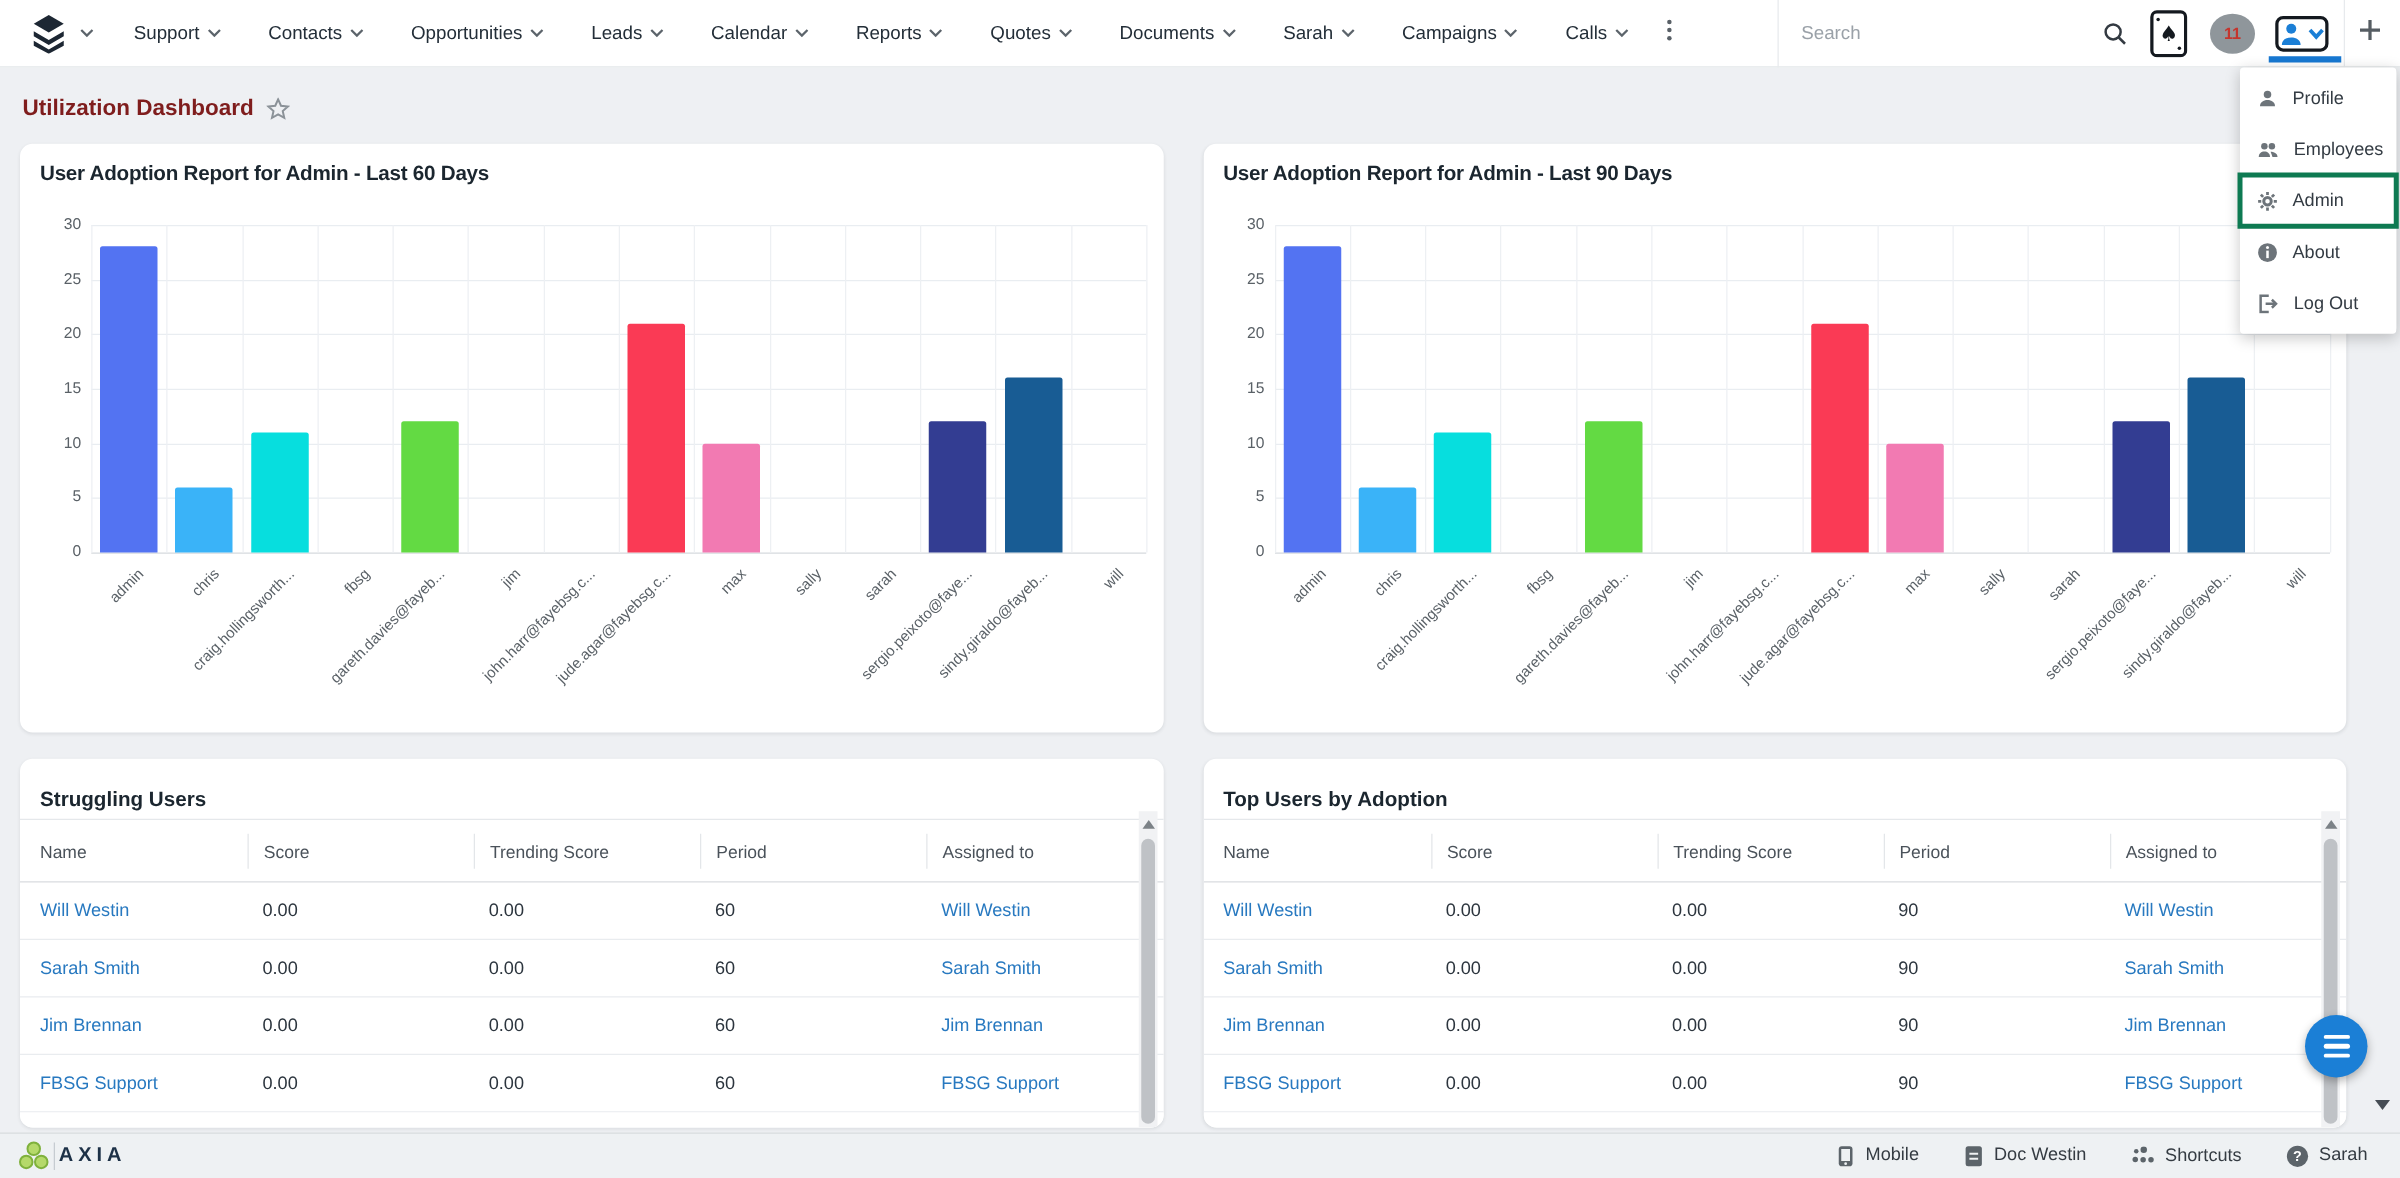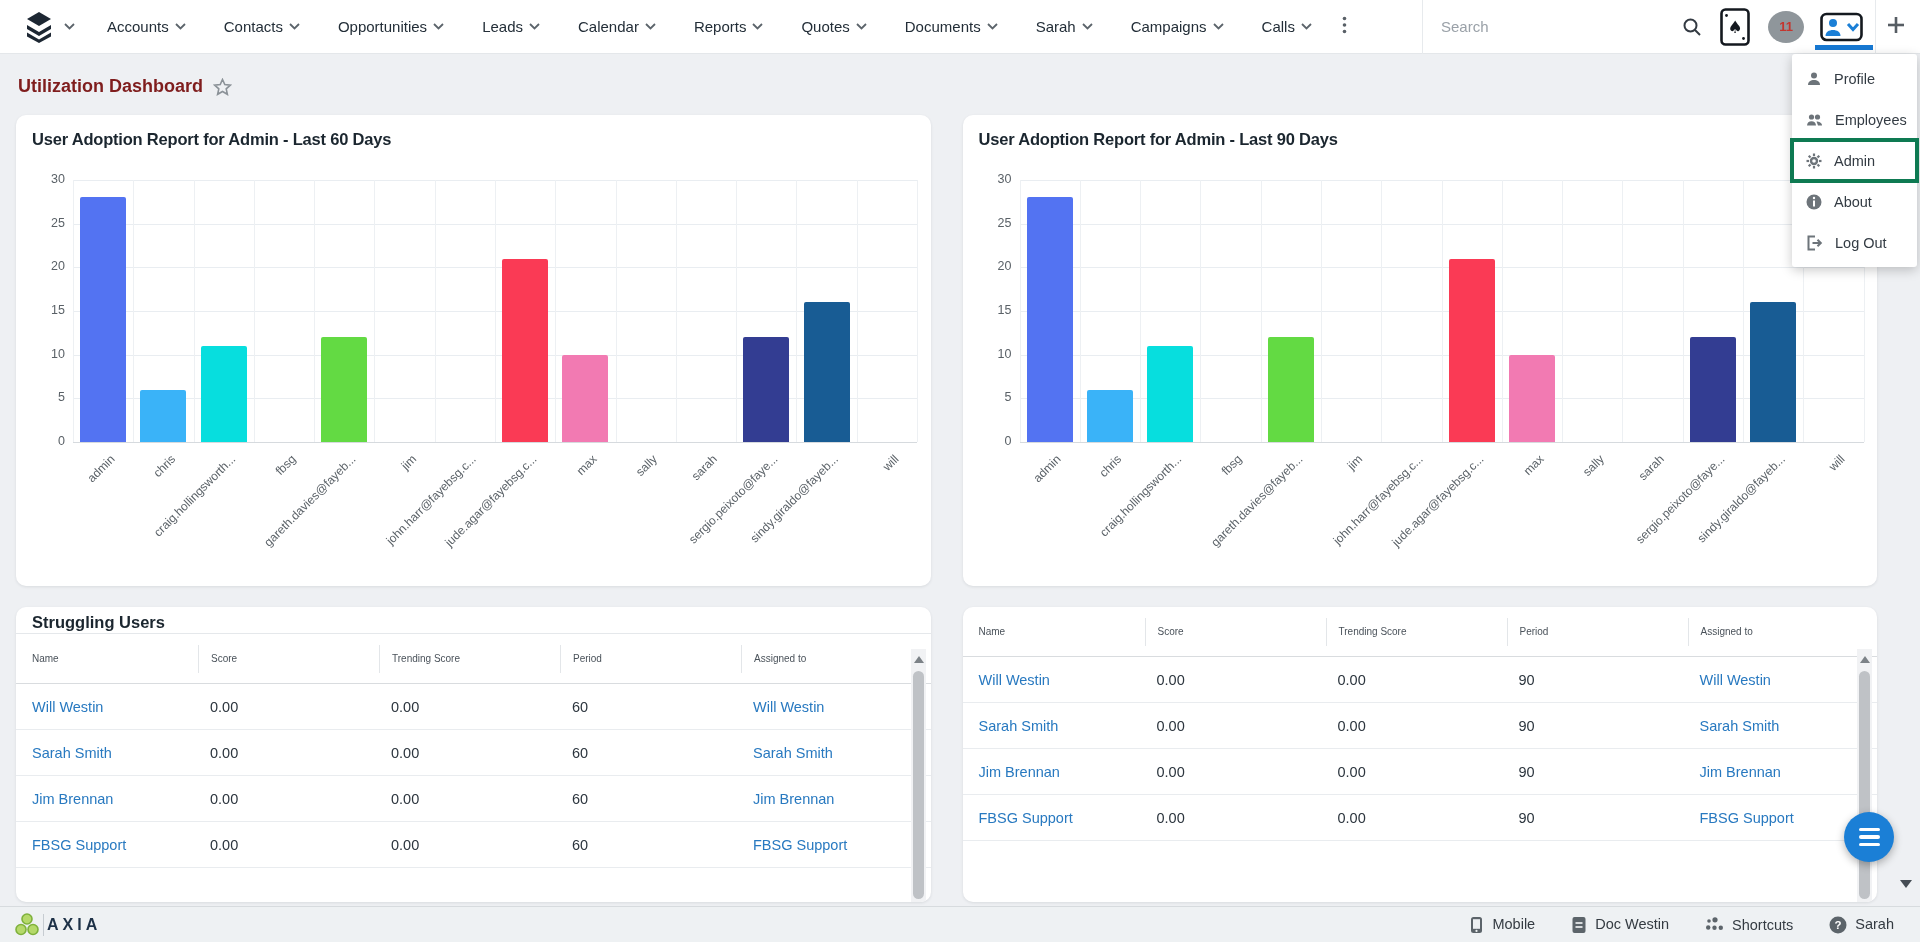--- a/index.html
+++ b/index.html
@@ -43,25 +43,25 @@
   .gl-h { position:absolute; height:1px; background:#e9edf1; }
   .gl-h.zero { background:#d6dade; }
   .gl-v { position:absolute; width:1px; background:#edf0f3; }
   .ytick { position:absolute; width:34px; text-align:right; font-size:12.5px; color:#5a6167; }
   .bar { position:absolute; border-radius:2px 2px 0 0; }
   .xlabel { position:absolute; white-space:nowrap; font-size:12px; color:#5a6167; transform:rotate(-45deg); transform-origin:100% 0; }
 
   
   .tables-row { margin-top:21px; }
   .table-card { height:295px; overflow:hidden; }
-  .tbl-title { font-size:16.5px; font-weight:bold; color:#1b262f; padding:6px 16px; border-bottom:1px solid #e5e8eb; height:27px; }
+  .tbl-title { font-size:16.5px; font-weight:bold; color:#1b262f; padding:24px 16px; border-bottom:1px solid #e5e8eb; height:41px; }
   .tbl { position:relative; }
   .thead, .trow { display:grid; grid-template-columns:182px 181px 181px 181px 1fr; align-items:center; }
   .thead { height:50px; border-bottom:1px solid #d9dcdf; }
-  .th { font-size:10px; color:#4a525a; padding-left:12px; height:28px; display:flex; align-items:center; border-left:1px solid #e3e6e9; }
+  .th { font-size:14px; color:#4a525a; padding-left:12px; height:28px; display:flex; align-items:center; border-left:1px solid #e3e6e9; }
   .th:first-child { border-left:none; padding-left:16px; }
   .trow { height:46px; border-bottom:1px solid #e9ecef; }
   .td { font-size:14.5px; color:#2c353e; padding-left:12px; }
   .td:first-child { padding-left:16px; }
   .cell-link { color:#2879c0; text-decoration:none; cursor:pointer; }
   .partial-row { height:22px; background:#fff; }
 
   
   .vscroll { position:absolute; top:42px; right:5px; bottom:0; width:15px; background:#f1f2f4; }
   .vscroll .up-arrow { position:absolute; top:7px; left:3px; width:0; height:0; border-left:5px solid transparent; border-right:5px solid transparent; border-bottom:7px solid #7c8287; }
@@ -94,21 +94,21 @@
       </svg>
     </span>
     <span style="display:flex;">
       <svg class="caret" viewBox="0 0 11 7">
           <polyline points="1,1 5.5,5.5 10,1" fill="none" stroke="#5c646b" stroke-width="1.8"></polyline>
         </svg>
     </span>
   </div>
   <div class="nav-items" id="nav-items">
       <div class="nav-item">
-        <span>Accounts</span>
+        <span>Support</span>
                  <span style="display:flex;">
           <svg class="caret" viewBox="0 0 11 7">
             <polyline points="1,1 5.5,5.5 10,1" fill="none" stroke="#5c646b" stroke-width="1.8"></polyline>
           </svg>
         </span>
       </div>
       <div class="nav-item">
         <span>Contacts</span>
                  <span style="display:flex;">
           <svg class="caret" viewBox="0 0 11 7">
@@ -464,20 +464,21 @@
             <div class="td"><a class="cell-link">FBSG Support</a></div>
           </div>
           <div class="partial-row"></div>
         </div>
       <div class="vscroll">
           <div class="up-arrow"></div>
           <div class="thumb"></div>
         </div>
     </div>
     <div class="card table-card">
+      <div class="tbl-title">Top Users by Adoption</div>
       <div class="tbl">
           <div class="thead">
             <div class="th">Name</div>
             <div class="th">Score</div>
             <div class="th">Trending Score</div>
             <div class="th">Period</div>
             <div class="th">Assigned to</div>
           </div>
           <div class="trow">
             <div class="td"><a class="cell-link">Will Westin</a></div>

